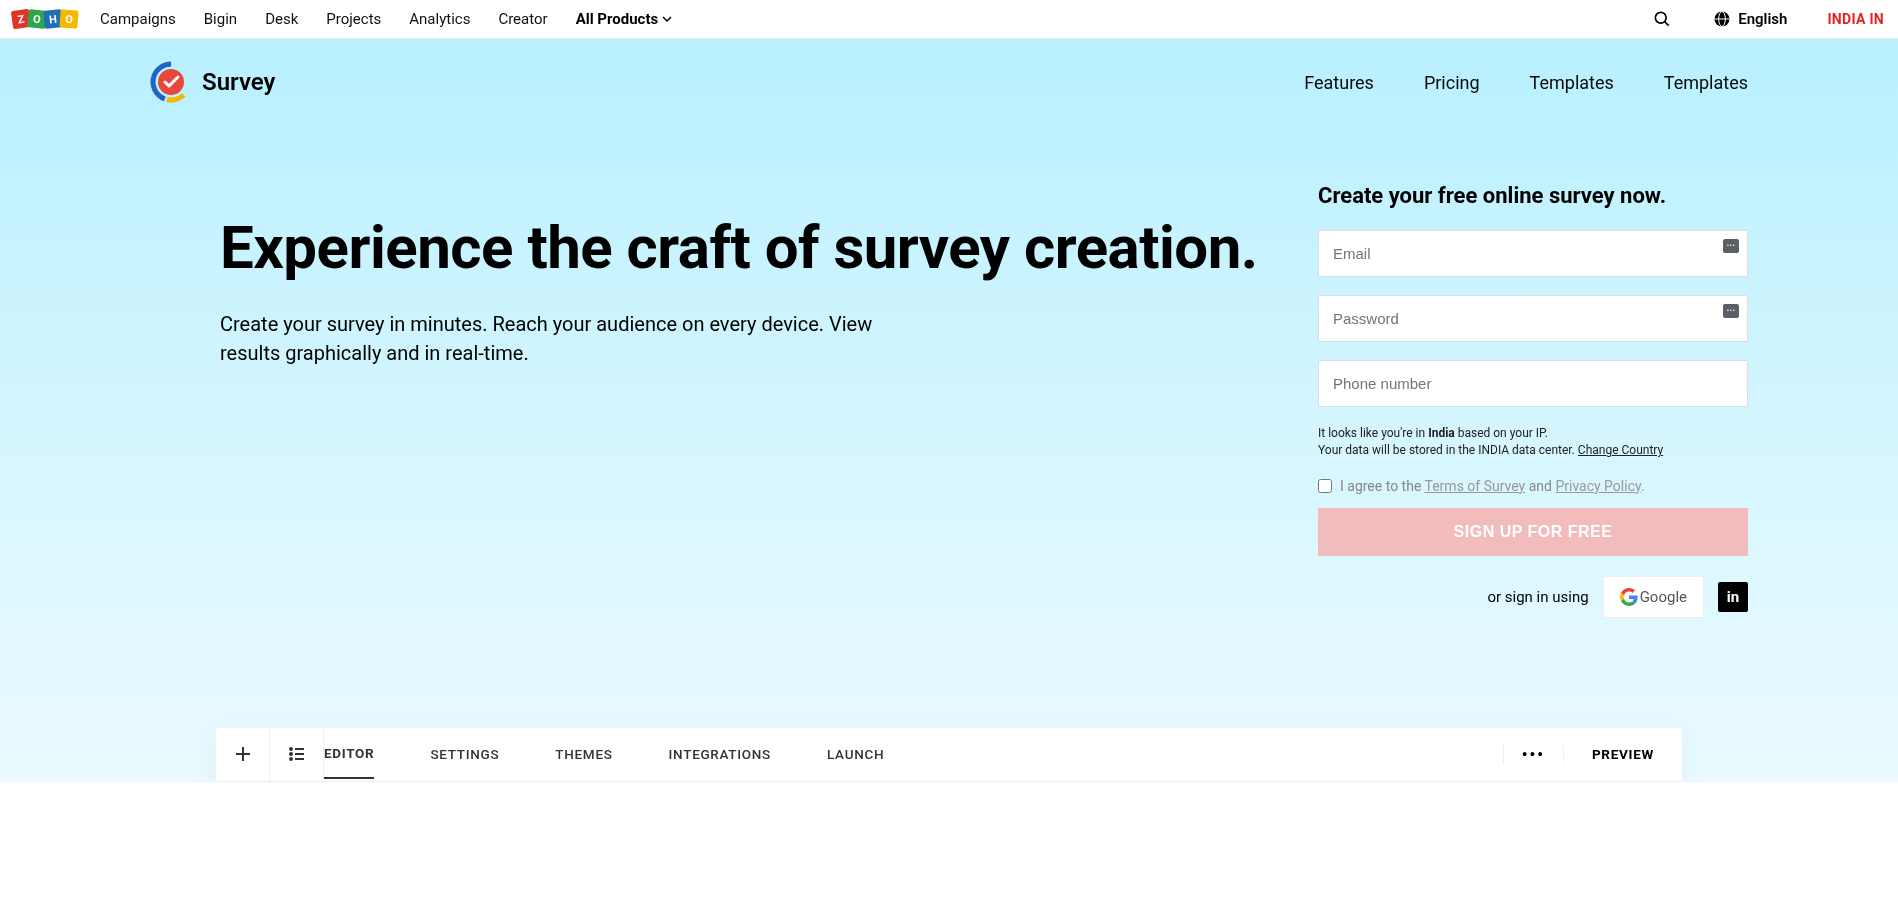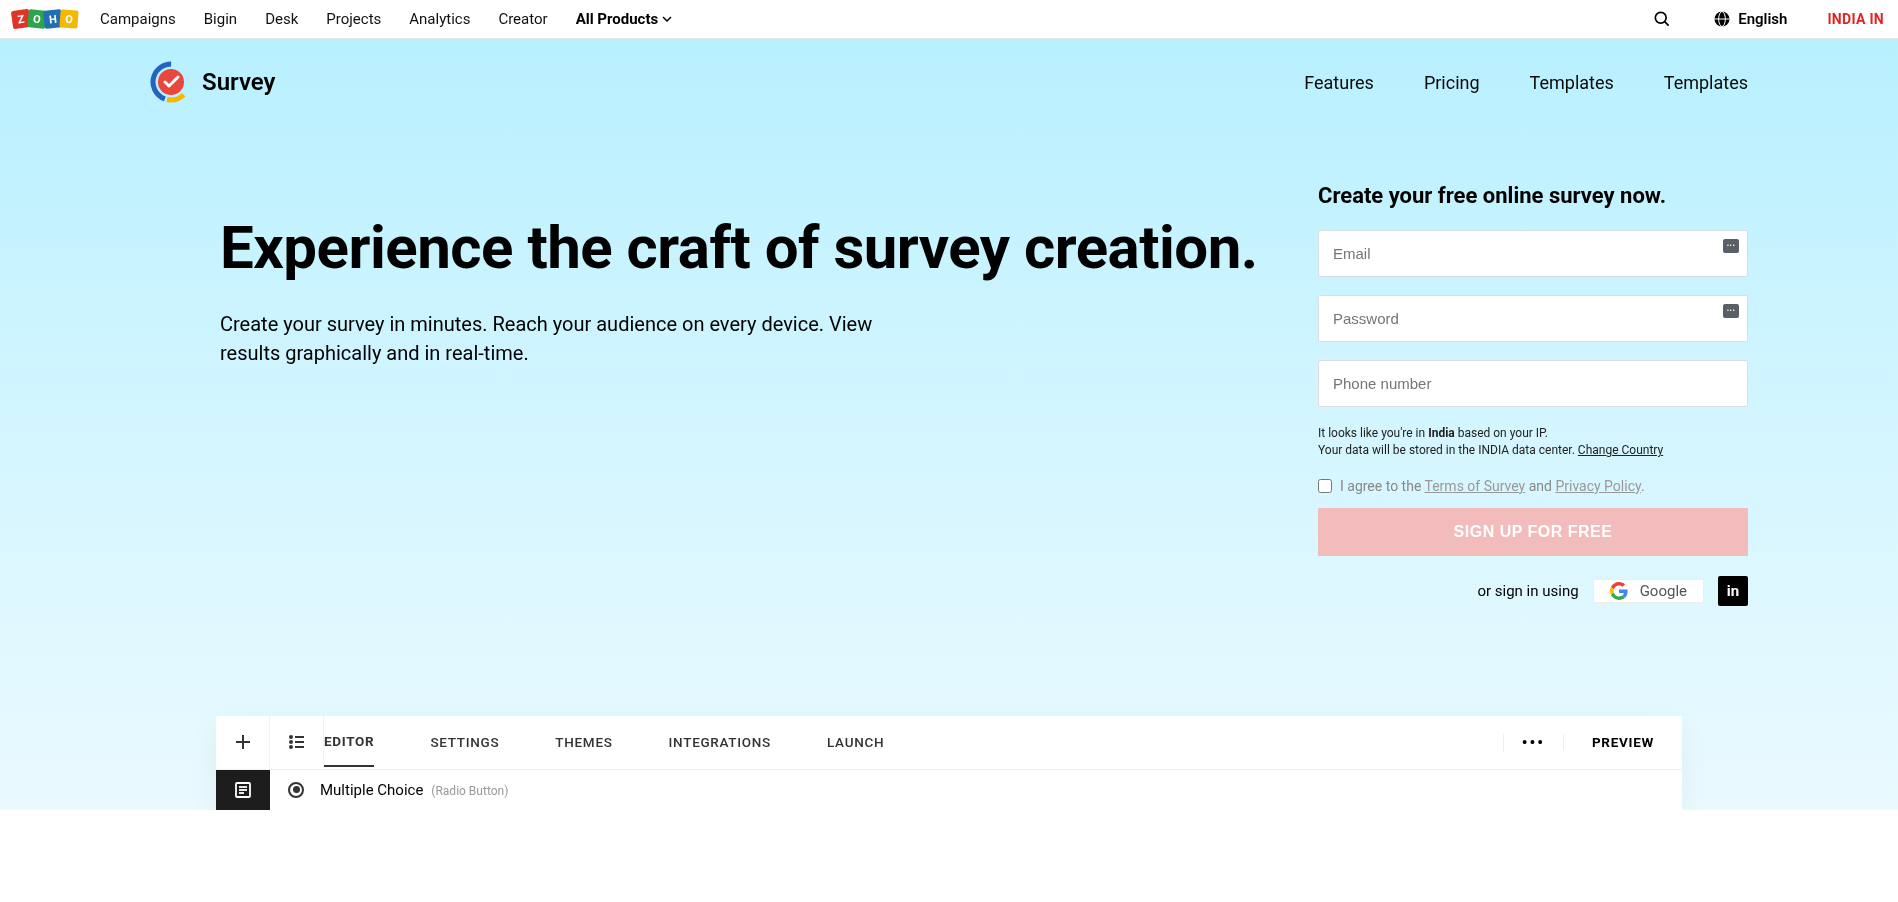--- a/index.html
+++ b/index.html
@@ -45,21 +45,21 @@
   .field .pw-mgr { position:absolute; right:8px; top:8px; width:16px; height:14px; background:#5a6066; border-radius:2px; display:flex; align-items:center; justify-content:center; }
   .pw-mgr::after{ content:"•••"; color:#fff; font-size:7px; letter-spacing:.5px;}
   .dc { font-size: 12px; color:#222; line-height:1.45; }
   .dc .b { font-weight:700; }
   .dc .chg { text-decoration: underline; }
   .agree { margin-top: 18px; font-size: 14px; color:#888; display:flex; align-items:center; gap:8px; }
   .agree input { width:14px; height:14px; }
   .agree .u { text-decoration: underline; color:#999;}
   .btn-signup { margin-top:14px; width:100%; height:48px; background:#f2bcbc; color:#fff; border:none; font-size:16px; font-weight:700; letter-spacing:.5px; cursor:pointer; }
   .or-row { margin-top: 20px; display:flex; align-items:center; justify-content:flex-end; gap:14px; font-size:15px;}
-  .gbtn { background:#fff; border:1px solid #eee; height:24px; padding:0 16px; display:flex; align-items:center; gap:12px; font-size:15px; color:#555; }
+  .gbtn { background:#fff; border:1px solid #eee; height:42px; padding:0 16px; display:flex; align-items:center; gap:2px; font-size:15px; color:#555; }
   .gbtn svg{width:18px;height:18px;}
   .li-btn { width:30px; height:30px; background:#000; color:#fff; display:flex; align-items:center; justify-content:center; font-weight:700; font-size:15px; border-radius:2px;}
 
   
   .editor-wrap { padding: 110px 216px 0 216px; }
   .editor { background:#fff; box-shadow: 0 8px 30px rgba(0,0,0,.05); }
   .editor-tabs { height:54px; display:flex; align-items:stretch; border-bottom:1px solid #eee; }
   .et-left { display:flex; }
   .et-ico { width:54px; display:flex; align-items:center; justify-content:center; border-right:1px solid #f1f1f1; }
   .et-center { flex:1; display:flex; align-items:center; gap:56px; font-size:13.5px; letter-spacing:.7px; color:#333; font-weight:500; }
@@ -227,35 +227,16 @@
           <a>SETTINGS</a>
           <a>THEMES</a>
           <a>INTEGRATIONS</a>
           <a>LAUNCH</a>
         </div>
         <div class="et-right">
           <div class="et-more">•••</div>
           <div class="et-preview">PREVIEW</div>
         </div>
       </div>
-      <div class="editor-body">
-        <div class="eb-rail">
-          <svg width="18" height="18" viewBox="0 0 18 18" fill="none" stroke-width="1.8">
-              <rect x="2" y="2" width="14" height="14" rx="1"></rect>
-              <line x1="5" y1="6" x2="13" y2="6"></line>
-              <line x1="5" y1="9" x2="13" y2="9"></line>
-              <line x1="5" y1="12" x2="10" y2="12"></line>
-            </svg>
-        </div>
-        <div class="eb-main">
-          <div class="eb-card">
-            <span class="radio-ic"></span>
-            <span>
-              <span class="q-title">Multiple Choice</span>
-              <span class="q-sub">(Radio Button)</span>
-            </span>
-          </div>
-        </div>
-      </div>
     </div>
   </div>
 
 </div>
 
 </body></html>

